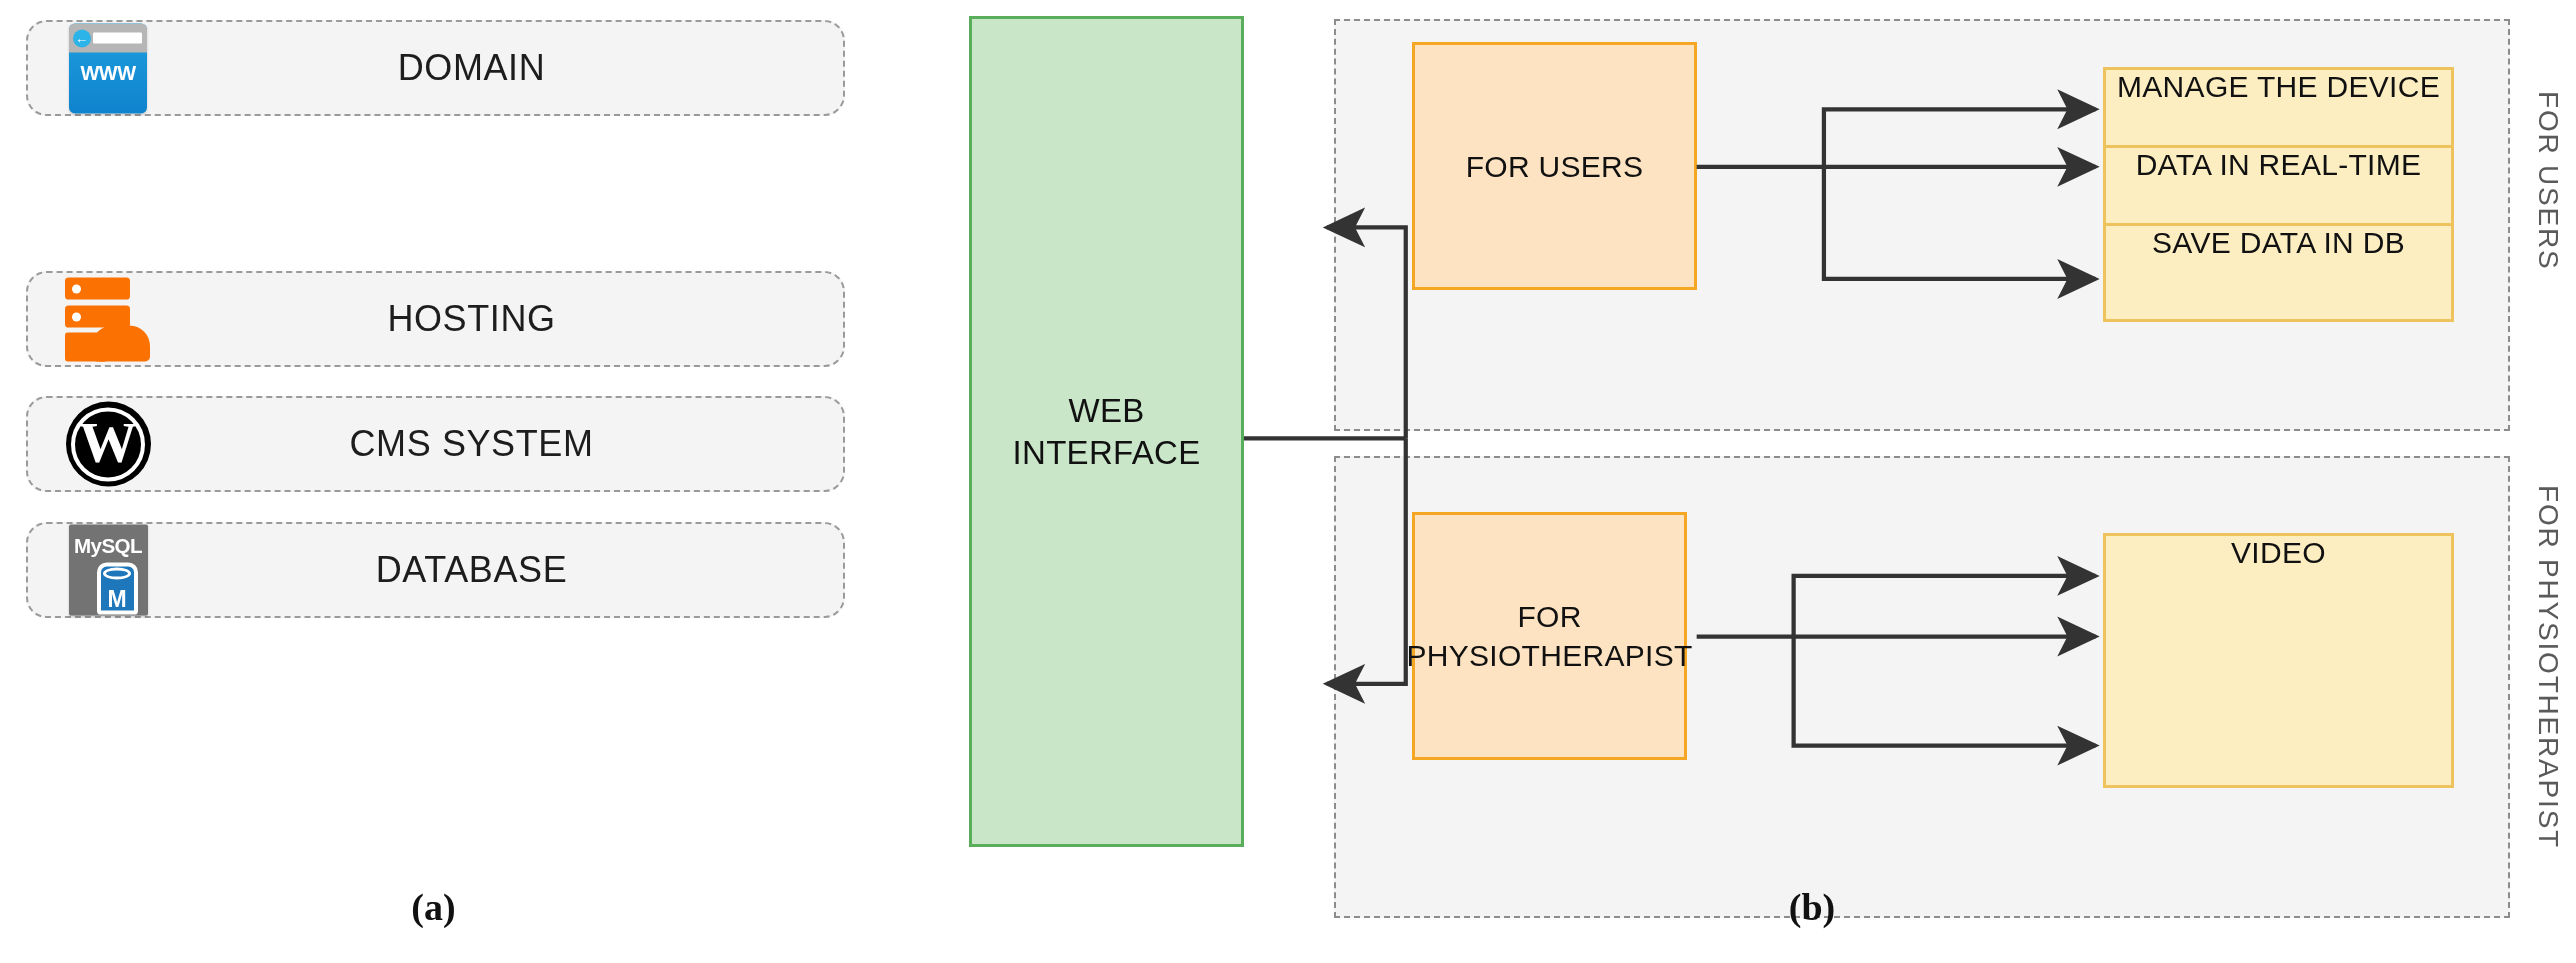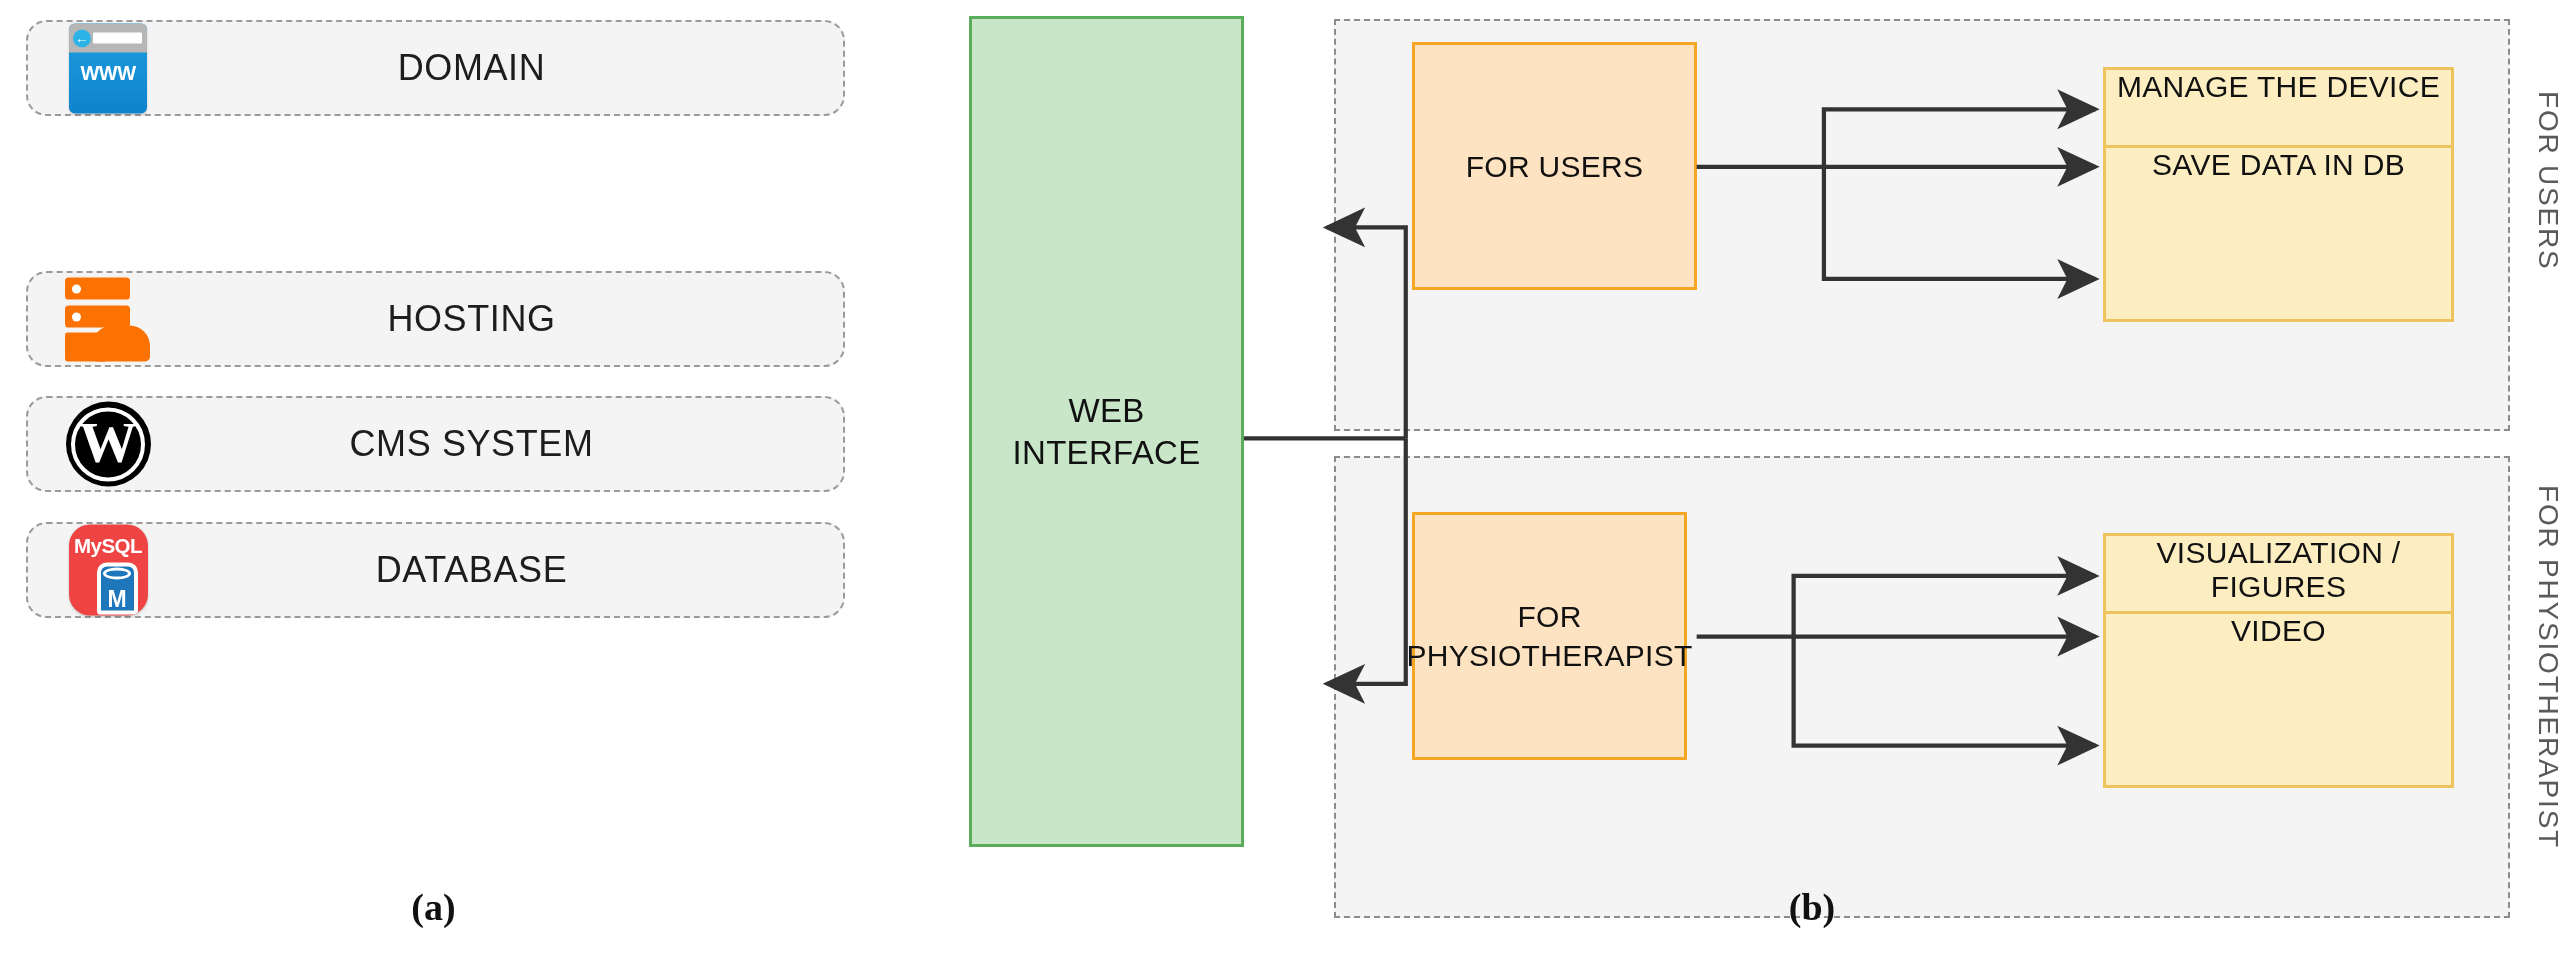--- a/index.html
+++ b/index.html
@@ -65,21 +65,21 @@
   .ico-host .cloud:before{content:"";position:absolute;left:-3.6px;top:9.7px;width:29px;height:27px;
      background:#fb7202;border-radius:50%;}
 
   .ico-wp{width:85px;height:85px;border-radius:50%;background:#000;position:relative;
      display:flex;align-items:center;justify-content:center;}
   .ico-wp:after{content:"";position:absolute;left:5.5px;top:5.5px;right:5.5px;bottom:5.5px;
      border-radius:50%;border:4.2px solid #fff;box-sizing:border-box;}
   .ico-wp span{color:#fff;font-size:58px;line-height:1;font-weight:700;font-family:"Liberation Serif",serif;
      position:relative;z-index:2;margin-top:-3.6px;}
 
-  .ico-mysql{width:79px;height:91px;border-radius:21px;background:#ef4444;position:relative;overflow:hidden;
+  .ico-mysql{width:79px;height:91px;border-radius:2px;background:#737373;position:relative;overflow:hidden;
      box-shadow:0 1.2px 2.4px rgba(0,0,0,.18);}
   .ico-mysql .t{position:absolute;left:0;right:0;top:8.5px;text-align:center;color:#fff;
      font-size:20.6px;font-weight:700;letter-spacing:-0.6px;}
   .ico-mysql .cyl{position:absolute;left:28px;top:38px;width:41px;height:52px;background:#1e76bb;
      border:4.2px solid #fff;border-radius:9.7px 9.7px 3.6px 3.6px;box-sizing:border-box;}
   .ico-mysql .cyl:before{content:"";position:absolute;left:2.4px;top:1.2px;right:2.4px;height:12px;
      border:3px solid #fff;border-radius:50%;box-sizing:border-box;}
   .ico-mysql .m{position:absolute;left:0;right:0;top:20.6px;text-align:center;color:#fff;
      font-size:23px;font-weight:700;line-height:1;}
 
@@ -195,39 +195,39 @@
 
     <div class="role-box" style="left:485px;top:42px;width:285px;height:248px;">
       <div class="t">FOR USERS</div>
     </div>
 
     <div class="feat-stack" style="left:1176px;top:67px;width:351px;height:255px;">
       <div class="feat-row">
         <div class="t">MANAGE THE DEVICE</div>
       </div>
       <div class="feat-row">
+        <div class="t">DATA IN REAL-TIME</div>
+      </div>
+      <div class="feat-row">
         <div class="t">SAVE DATA IN DB</div>
       </div>
     </div>
 
     <div class="vlabel" style="left:1605px;top:91px;">FOR USERS</div>
 
     <div class="group grp-physio"></div>
 
     <div class="role-box" style="left:485px;top:512px;width:275px;height:248px;">
       <div class="t">
         <span>FOR</span><br>
         <span>PHYSIOTHERAPIST</span>
       </div>
     </div>
 
     <div class="feat-stack" style="left:1176px;top:533px;width:351px;height:255px;">
-      <div class="feat-row">
-        <div class="t">VISUALIZATION / FIGURES</div>
-      </div>
       <div class="feat-row">
         <div class="t">VIDEO</div>
       </div>
     </div>
 
     <div class="vlabel" style="left:1605px;top:485px;">FOR PHYSIOTHERAPIST</div>
 
     <svg class="wires" viewBox="0 0 2721 1590" width="1649" height="964">
       <defs>
         <marker id="ah" markerWidth="11" markerHeight="11" refX="9" refY="5.5" orient="auto" markerUnits="strokeWidth">

